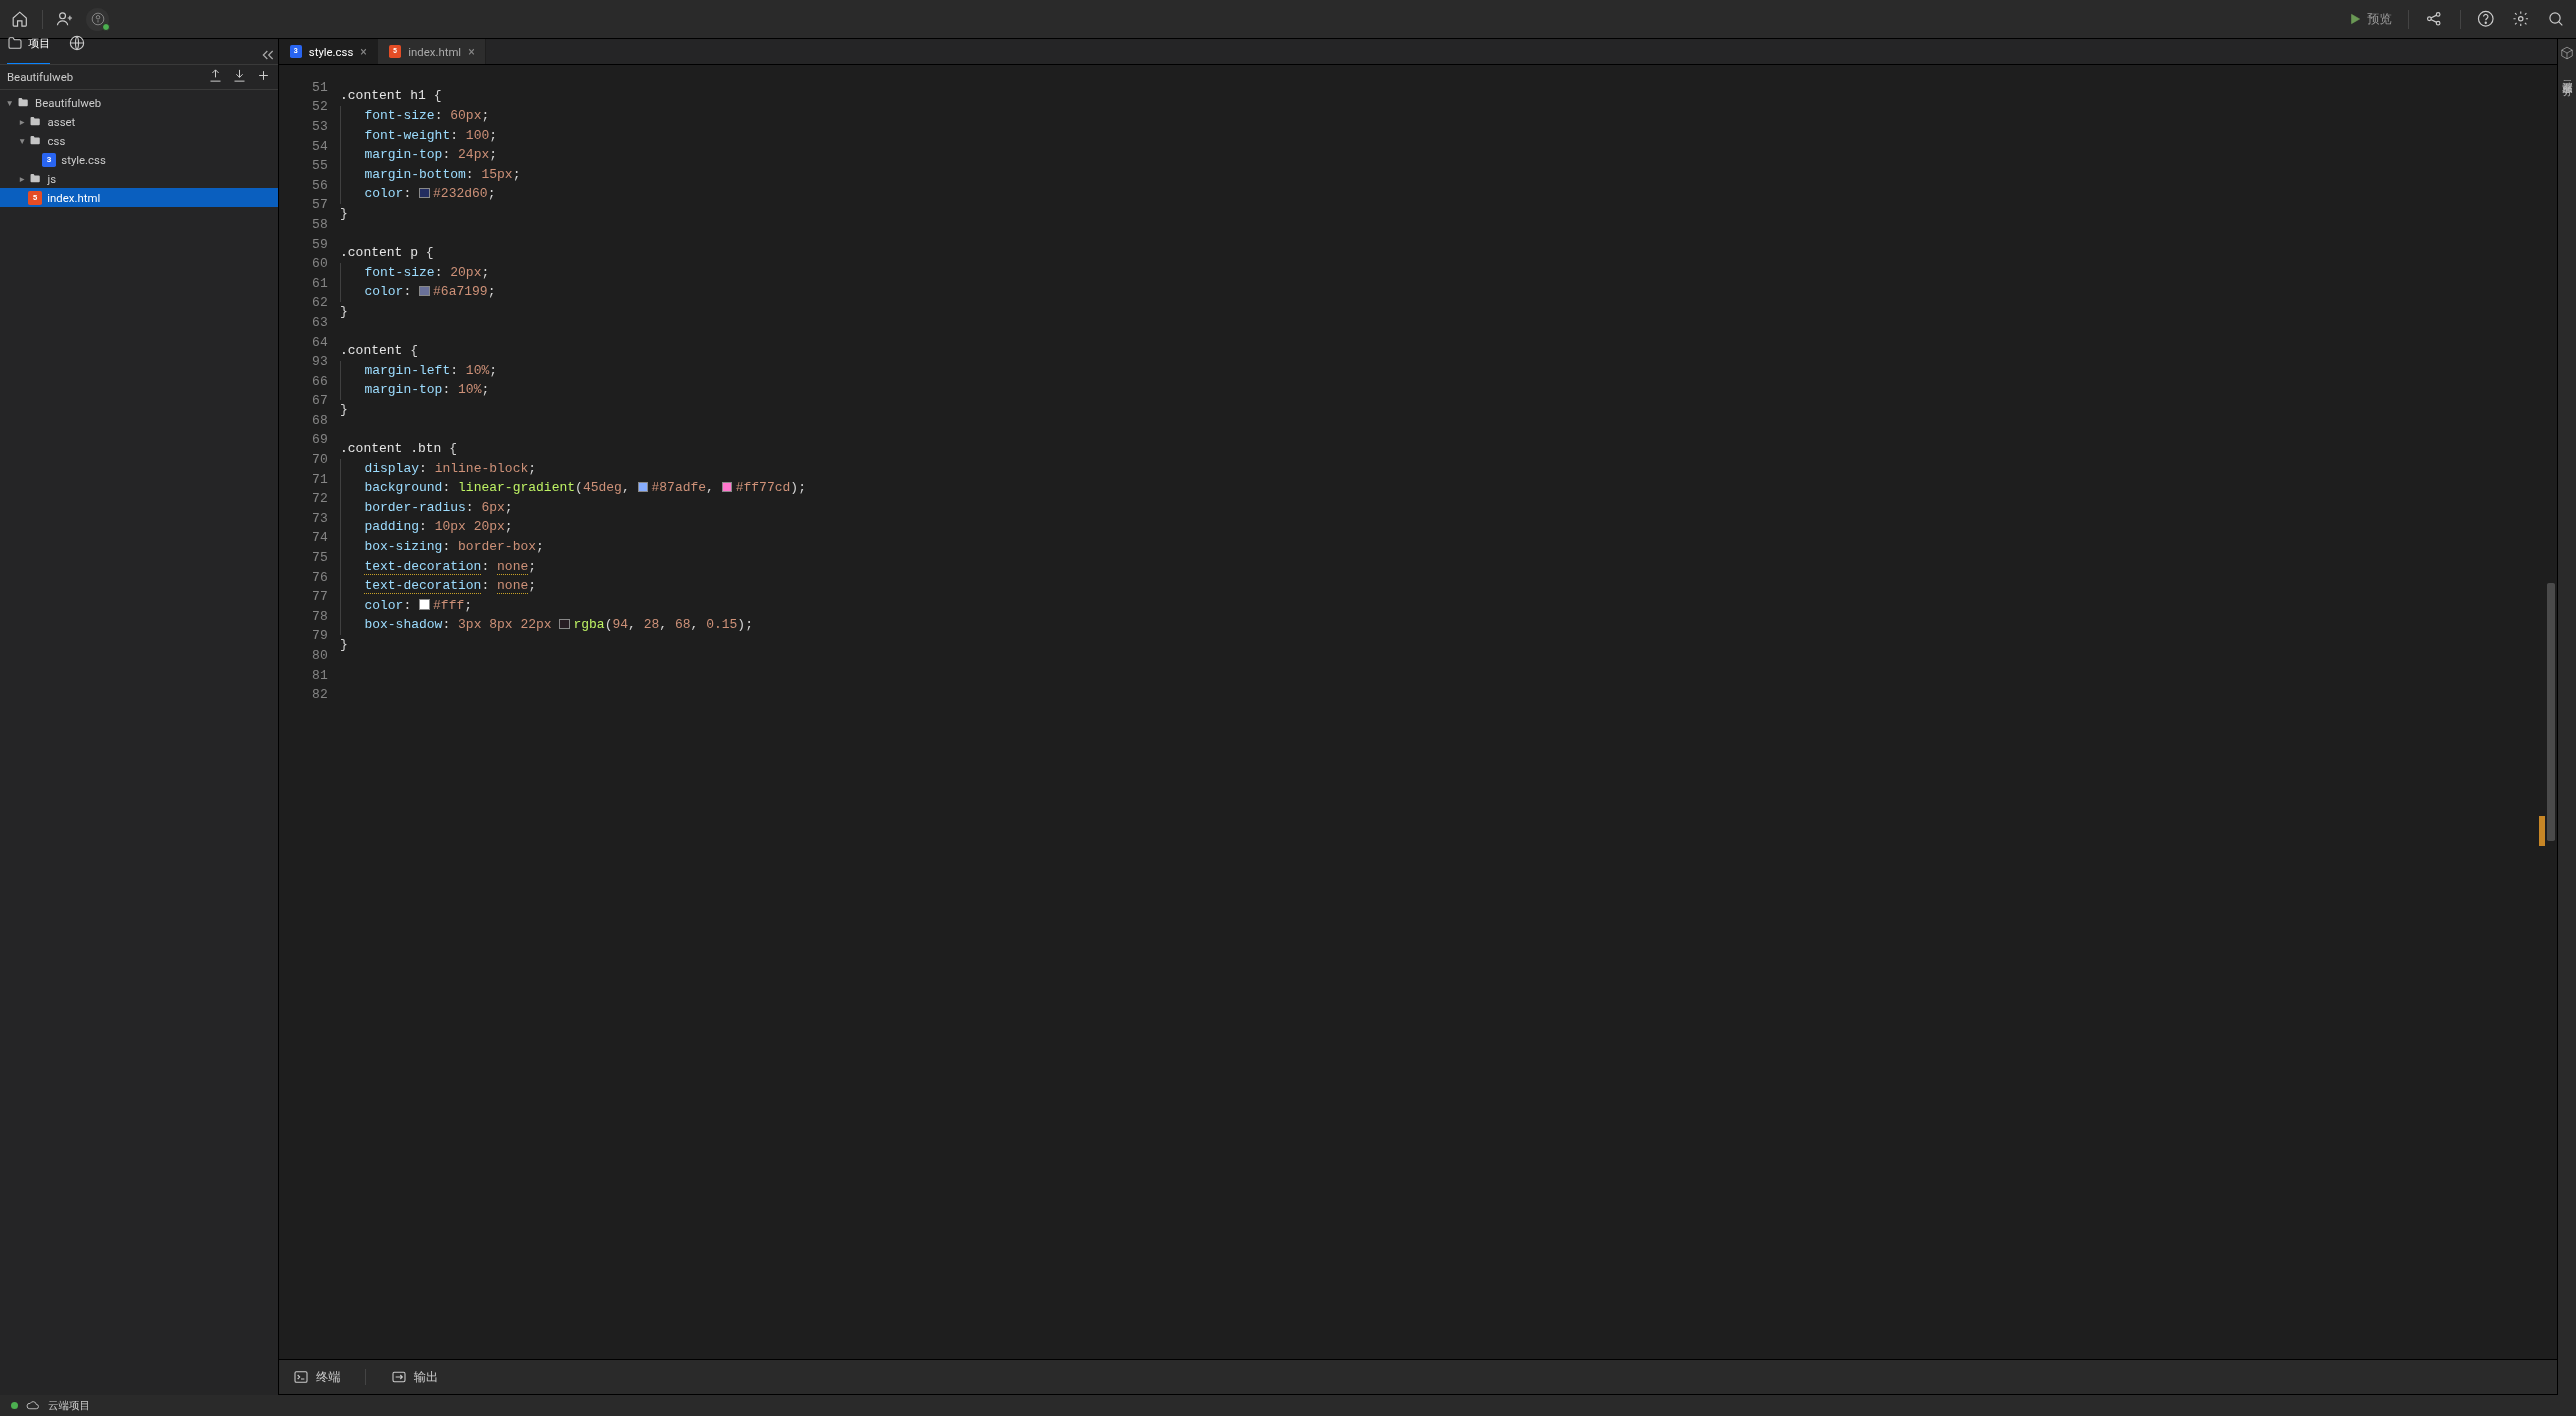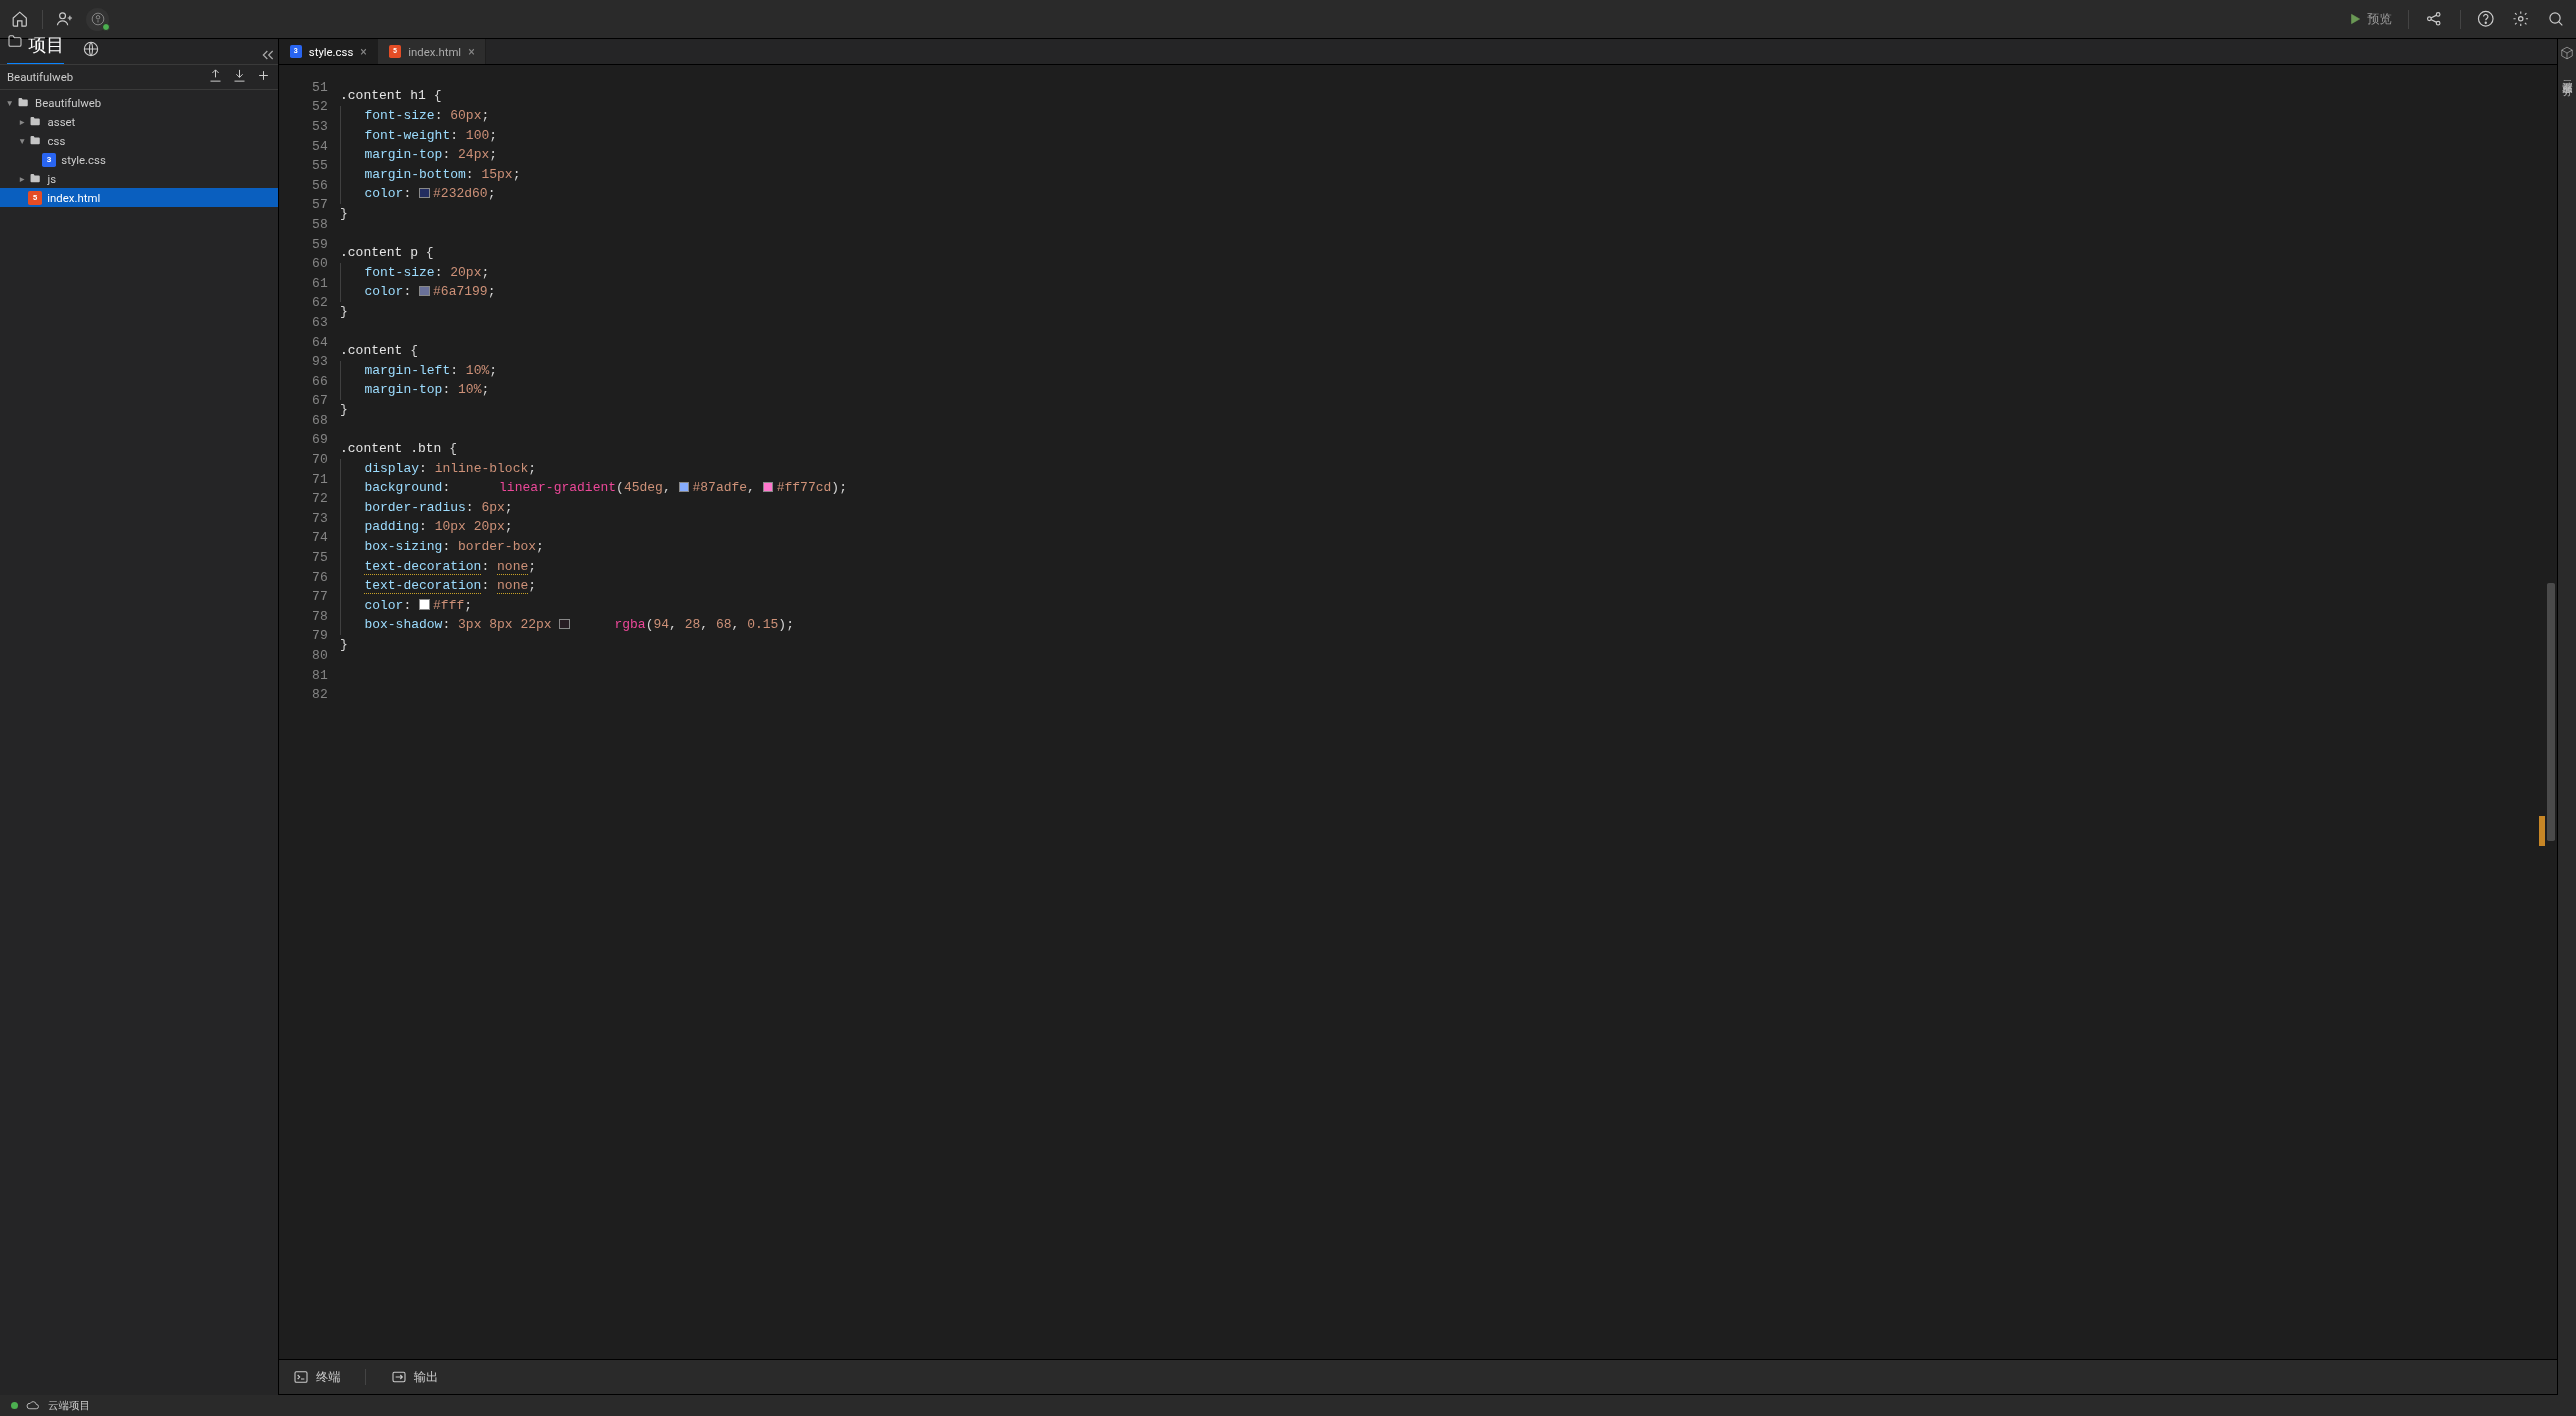--- a/index.html
+++ b/index.html
@@ -40,21 +40,21 @@
 
 
 .sidebar {
   width: 279px;
   background: #252526;
   display:flex;
   flex-direction:column;
   border-right:0.9px solid #000;
 }
 .sb-tabs { height:26px; display:flex; align-items:flex-end; padding-left:7px; gap:19px; border-bottom:0.9px solid #3a3a3a; }
-.sb-tab { display:flex; align-items:flex-start; gap:5.3px; color:#ccc; font-size:18px; padding-bottom:6px; border-bottom:1.8px solid transparent; cursor:pointer;}
+.sb-tab { display:flex; align-items:flex-end; gap:5.3px; color:#ccc; font-size:11px; padding-bottom:12px; border-bottom:1.8px solid transparent; cursor:pointer;}
 .sb-tab.active { border-bottom:1.8px solid #0a84ff; color:#fff; }
 .sb-tab svg { width:16px; height:16px; stroke:#ccc; fill:none; stroke-width:1.6; }
 .sb-header {
   height:24.6px; display:flex; align-items:center; padding:0 7px;
   font-size:11.4px; color:#ccc;
   border-bottom:0.9px solid #3a3a3a;
 }
 .sb-header .name { flex:1; }
 .sb-header .actions { display:flex; gap:8.8px; }
 .sb-header .actions svg { width:15px; height:15px; stroke:#ccc; fill:none; stroke-width:1.6; cursor:pointer;}
@@ -85,21 +85,21 @@
 .codeline { display:block; height:19.6px; }
 .guide { border-left:0.9px solid #404040; display:inline-block; height:100%; vertical-align:top; }
 
 
 .sel { color:#e5e5e5;text-align:right; }       
 .prop { color:#9cdcfe; }      
 .val  { color:#ce9178; }      
 .kw   { color:#ce9178; }      
 .punc { color:#d4d4d4; }
 .hex  { color:#ce9178; }
-.fn   { color:#ec4899;margin-left:41px; }      
+.fn   { color:#bef264; }      
 .warn { border-bottom:0.9px dotted #c9a227; }
 
 .swatch { display:inline-block; width:10.5px; height:10.5px; border:0.9px solid #888; margin-right:3.5px; vertical-align:-0.9px; }
 
 .vscroll { width:12.3px; background:#1e1e1e; position:relative; }
 .vscroll .thumb { position:absolute; left:1.8px; right:1.8px; background:#4a4a4a; border-radius:1.8px; }
 
 
 .panelbar {
   height:36px; background:#2a2a2a; display:flex; align-items:center; gap:24.6px;

